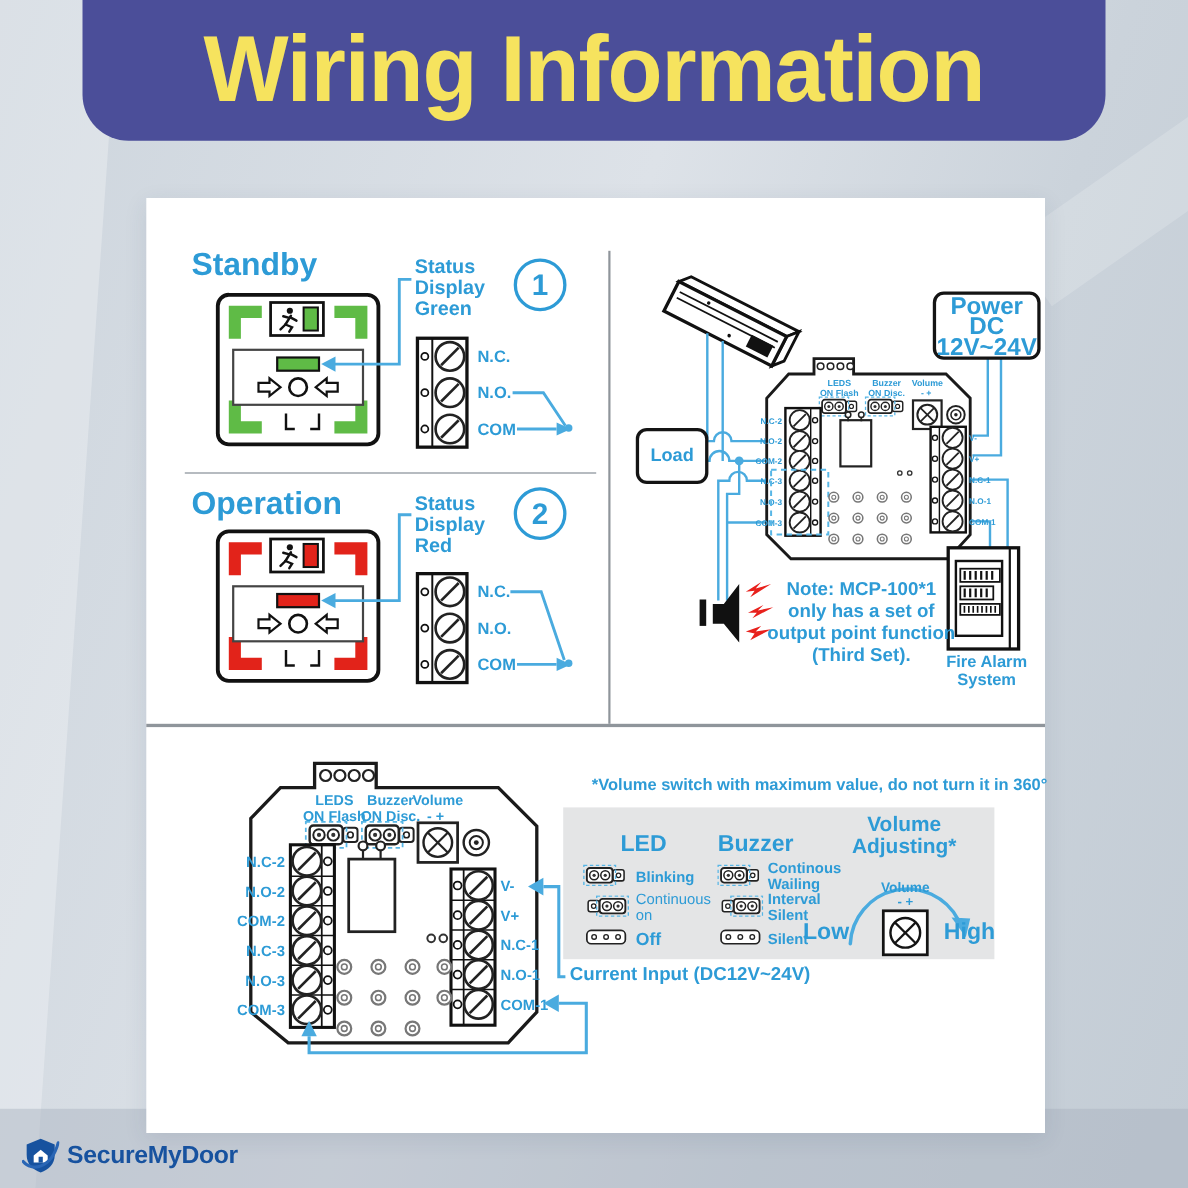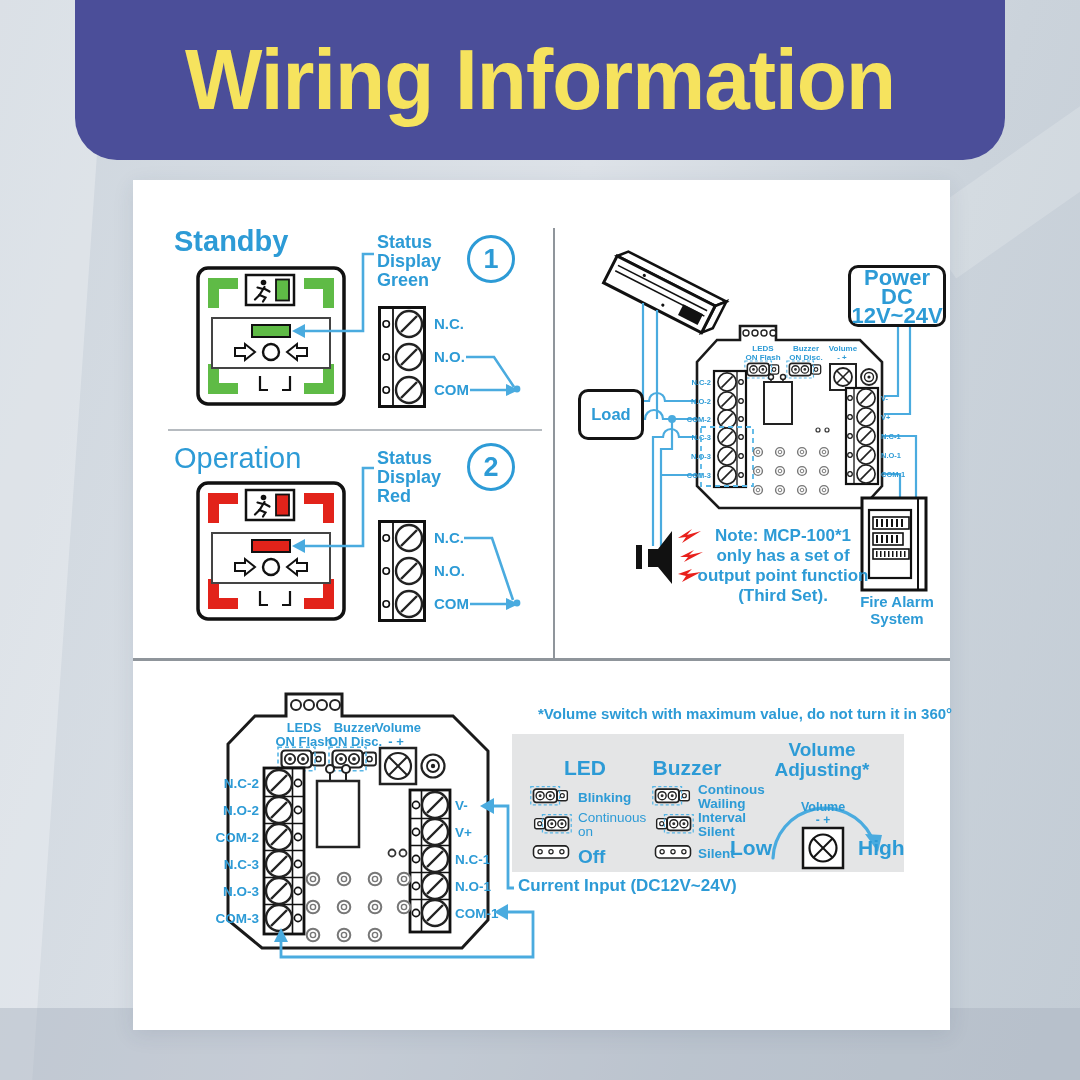--- a/index.html
+++ b/index.html
@@ -21,21 +21,21 @@
 </style>
 </head>
 <body>
 
 <div id="stage">
 
   <div class="abs" style="left:-40px;top:0;width:110px;height:1080px;background:rgba(255,255,255,.28);transform:skewX(-4deg)"></div>
   <div class="abs" style="left:900px;top:100px;width:400px;height:70px;background:rgba(255,255,255,.18);transform:rotate(-35deg)"></div>
   <div class="abs" style="left:0;top:1008px;width:1080px;height:72px;background:rgba(168,178,190,.45)"></div>
 
-  <div class="abs" style="left:75px;top:0;width:930px;height:160px;background:#4b4e99;border-radius:0 0 42px 42px;display:flex;align-items:center;justify-content:center">
+  <div class="abs" style="left:75px;top:0;width:930px;height:128px;background:#4b4e99;border-radius:0 0 42px 42px;display:flex;align-items:center;justify-content:center">
     <div style="color:#f6e35e;font-size:82px;font-weight:800;letter-spacing:-1px;transform:scaleY(1.04)">Wiring Information</div>
   </div>
 
   <div class="abs" style="left:133px;top:180px;width:817px;height:850px;background:#fff;box-shadow:0 5px 20px rgba(40,60,90,.10)"></div>
 
   <svg width="0" height="0" style="position:absolute">
     <defs>
       <g id="d-screw">
         <circle r="13" fill="#fff" stroke="#222" stroke-width="2.4"></circle>
         <line x1="-8" y1="8" x2="8" y2="-8" stroke="#222" stroke-width="2.4"></line>
@@ -146,21 +146,21 @@
 
     <line x1="168" y1="430" x2="542" y2="430" stroke="#b6bbc0" stroke-width="2"></line>
   </svg>
 
   <div class="abs blue" style="left:174px;top:225px;font-size:29px;font-weight:700">Standby</div>
   <div class="abs blue preline" style="left:377px;top:233px;font-size:18px;line-height:19px;font-weight:700">Status
 Display
 Green</div>
   <div class="abs badge" style="left:467px;top:235px">1</div>
 
-  <div class="abs blue" style="left:174px;top:442px;font-size:29px;font-weight:400">Operation</div>
+  <div class="abs blue" style="left:174px;top:442px;font-size:29px;font-weight:700">Operation</div>
   <div class="abs blue preline" style="left:377px;top:449px;font-size:18px;line-height:19px;font-weight:700">Status
 Display
 Red</div>
   <div class="abs badge" style="left:467px;top:443px">2</div>
 
   <div class="abs divider" style="left:553px;top:228px;width:2px;height:430px"></div>
   <div class="abs divider" style="left:133px;top:658px;width:817px;height:2.5px"></div>
 
   <svg class="abs" style="left:553px;top:180px" width="397" height="480" viewBox="553 180 397 480">
 
@@ -441,21 +441,21 @@
       </svg>
     <div class="abs blue" style="left:66px;top:56px;font-size:13.5px;font-weight:700">Blinking</div>
     <svg class="abs" style="left:18px;top:80px" width="42" height="21" viewBox="-4 -3 54 26">
         <use href="#jp-r"></use>
       </svg>
     <div class="abs blue preline" style="left:66px;top:77px;font-size:13.5px;font-weight:400;line-height:13.5px">Continuous
 on</div>
     <svg class="abs" style="left:18px;top:108px" width="42" height="21" viewBox="-4 -3 54 26">
         <use href="#jp-n"></use>
       </svg>
-    <div class="abs blue" style="left:66px;top:112px;font-size:19px;font-weight:700">Off</div>
+    <div class="abs blue" style="left:66px;top:112px;font-size:16px;font-weight:700">Off</div>
 
     <svg class="abs" style="left:140px;top:52px" width="42" height="21" viewBox="-4 -3 54 26">
         <use href="#jp-l"></use>
       </svg>
     <div class="abs blue preline" style="left:186px;top:49px;font-size:13.5px;font-weight:700;line-height:13.5px">Continous
 Wailing</div>
     <svg class="abs" style="left:140px;top:80px" width="42" height="21" viewBox="-4 -3 54 26">
         <use href="#jp-r"></use>
       </svg>
     <div class="abs blue preline" style="left:186px;top:77px;font-size:13.5px;font-weight:700;line-height:13.5px">Interval
@@ -476,14 +476,23 @@
       <circle cx="22" cy="22" r="13.5" fill="#fff" stroke="#141414" stroke-width="2.2"></circle>
       <line x1="12.5" y1="12.5" x2="31.5" y2="31.5" stroke="#141414" stroke-width="2"></line>
       <line x1="31.5" y1="12.5" x2="12.5" y2="31.5" stroke="#141414" stroke-width="2"></line>
     </svg>
     <div class="abs blue" style="left:218px;top:102px;font-size:21px;font-weight:700">Low</div>
     <div class="abs blue" style="left:346px;top:102px;font-size:21px;font-weight:700">High</div>
   </div>
 
   <div class="abs blue" style="left:518px;top:876px;font-size:17px;font-weight:700">Current Input (DC12V~24V)</div>
 
+  <div class="abs" style="left:20px;top:1033px;display:flex;align-items:center;gap:7px">
+    <svg width="34" height="34" viewBox="0 0 32 32">
+      <path d="M16,2 L28,7 V16 C28,23.5 23,28.5 16,31 C9,28.5 4,23.5 4,16 V7 Z" fill="#17529f"></path>
+      <path d="M10,16.5 L16,11.5 L22,16.5 V22.5 H10 Z" fill="#fff"></path>
+      <rect x="14.2" y="17.5" width="3.6" height="5" fill="#17529f"></rect>
+      <path d="M1,21.5 C8,30.5 25,28 31,5.5" fill="none" stroke="#2a66b5" stroke-width="2.6" stroke-linecap="round"></path>
+    </svg>
+    <span style="font-size:22.5px;font-weight:800;color:#17529f;letter-spacing:-0.3px">SecureMyDoor</span>
+  </div>
 
 </div>
 
 </body></html>

